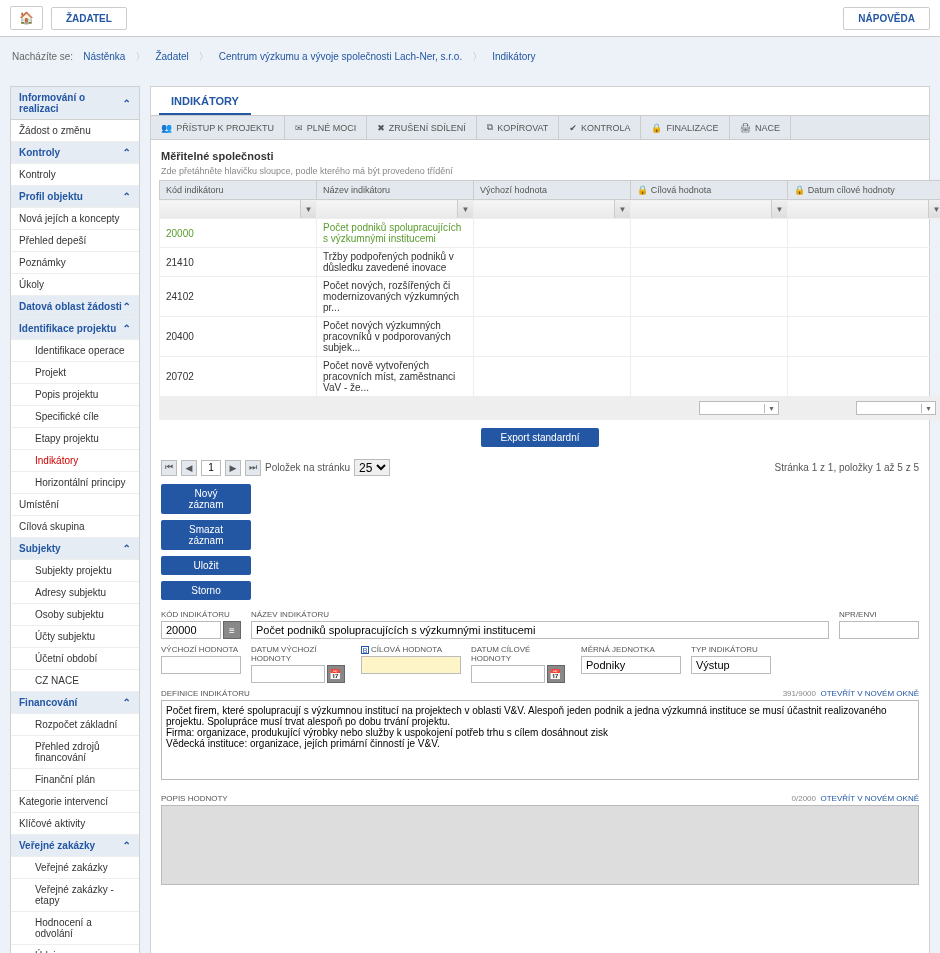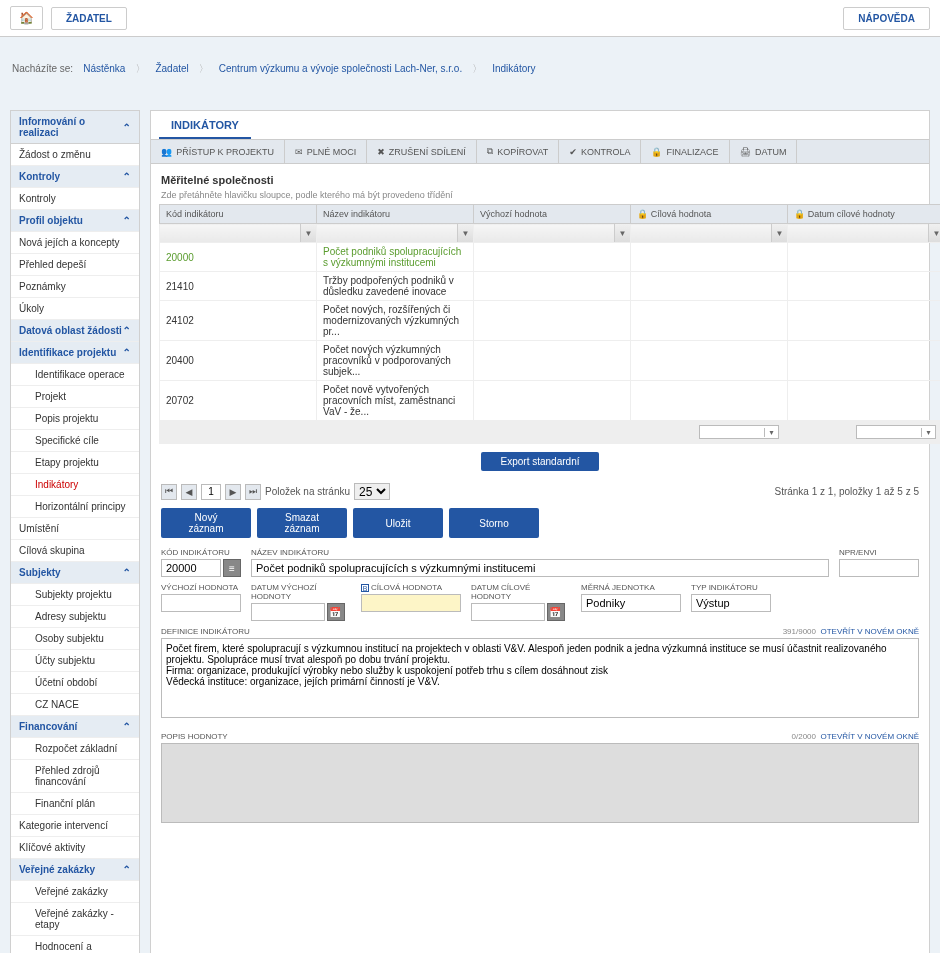--- a/index.html
+++ b/index.html
@@ -2,21 +2,21 @@
 <html><head>
 <meta charset="utf-8">
 <style>
   * { box-sizing: border-box; margin: 0; padding: 0; font-family: Arial, sans-serif; }
   body { background: #c2d8e5; font-size: 11px; color: #333; }
   .page { width: 940px; margin: 0 auto; background: #fff; }
   .topbar { background: #fff; border-bottom: 1px solid #ccc; display: flex; align-items: center; justify-content: space-between; padding: 6px 10px; }
   .topbar-left { display: flex; gap: 8px; align-items: center; }
   .home-btn { border: 1px solid #ccc; border-radius: 2px; padding: 4px 8px; cursor: pointer; color: #2356a3; font-size: 12px; }
   .top-btn { border: 1px solid #ccc; border-radius: 2px; padding: 5px 14px; cursor: pointer; color: #2356a3; font-weight: bold; font-size: 10px; background: #fff; }
-  .breadcrumb { background: #ecf2f7; padding: 24px 12px; font-size: 10px; color: #666; display: flex; align-items: center; gap: 4px; }
+  .breadcrumb { background: #ecf2f7; padding: 12px 12px; font-size: 10px; color: #666; display: flex; align-items: center; gap: 4px; }
   .breadcrumb a { color: #2356a3; text-decoration: none; padding: 2px 6px; }
   .breadcrumb .sep { color: #aaa; }
   .content { display: flex; padding: 10px; gap: 10px; background: #ecf2f7; }
   .sidebar { width: 130px; background: #fff; border: 1px solid #d0d0d0; flex-shrink: 0; }
   .side-header { background: #e5ecf3; color: #2356a3; font-weight: bold; padding: 5px 8px; font-size: 10px; display: flex; justify-content: space-between; align-items: center; border-bottom: 1px solid #d0d0d0; cursor: pointer; }
   .side-header .chev { font-size: 10px; }
   .side-item { padding: 5px 8px; font-size: 10px; color: #333; border-bottom: 1px solid #eee; cursor: pointer; }
   .side-item.l2 { padding-left: 24px; }
   .side-item.active { color: #c00; }
   .side-item.blue { color: #2356a3; font-weight: bold; background: #e5ecf3; display:flex; justify-content:space-between; align-items:center;}
@@ -38,21 +38,21 @@
   .sel-box .dd { width:14px; text-align:center; font-size:8px; border-left:1px solid #bbb; color:#666;}
   .green a { color: #5a9c2e; text-decoration: none;}
   .lock-icon { font-size:9px; color:#777;}
   .btn-blue { background: #2356a3; color: #fff; border: none; padding: 4px 20px; font-size: 10px; cursor: pointer; border-radius: 2px; }
   .export-row { text-align: center; padding: 8px;}
   .pager { display: flex; align-items: center; gap: 4px; padding: 4px 10px; font-size: 10px; color: #555;}
   .pager .pg-btn { background: #e3e8ee; border: 1px solid #bbb; width: 16px; height: 16px; display: inline-flex; align-items: center; justify-content: center; font-size: 9px; cursor: pointer;}
   .pager input { width: 20px; text-align: center; border:1px solid #bbb; height:16px; font-size:10px;}
   .pager select { border:1px solid #bbb; height:17px; font-size:12px;}
   .pager .spacer { flex:1;}
-  .action-row { display:flex; gap:6px; padding:4px 10px;}
+  .action-row { display:flex; gap:6px; padding:4px 10px;flex-direction:column;}
   .form-area { padding: 6px 10px;}
   .form-row { display:flex; gap:10px; margin-bottom:6px;}
   .form-group { display:flex; flex-direction:column;}
   .form-label { font-size:8px; color:#555; text-transform:uppercase; margin-bottom:2px; display:flex; align-items:center; gap:2px;}
   .form-input { border:1px solid #bbb; background:#fff; padding:3px 4px; font-size:11px; height:18px;}
   .form-input.ro { background:#fff;}
   .form-input.req { background:#fdf5c7;}
   .input-wrap { display:flex; align-items:center;}
   .cal-btn { width:18px; height:18px; background:#888; color:#fff; display:inline-flex; align-items:center; justify-content:center; font-size:10px; margin-left:2px; cursor:pointer; border:1px solid #666;}
   .ta-wrap { position:relative;}
@@ -175,21 +175,21 @@
         <div class="tool">
             <span>✔</span>
             <span>KONTROLA</span>
           </div>
         <div class="tool">
             <span>🔒</span>
             <span>FINALIZACE</span>
           </div>
         <div class="tool">
             <span>🖨</span>
-            <span>DATUM</span>
+            <span>NACE</span>
           </div>
       </div>
 
       <div class="section-title">Měřitelné společnosti</div>
       <div class="hint">Zde přetáhněte hlavičku sloupce, podle kterého má být provedeno třídění</div>
 
       <table class="grid">
         <thead>
           <tr>
             <th style="width:100px">Kód indikátoru</th>

